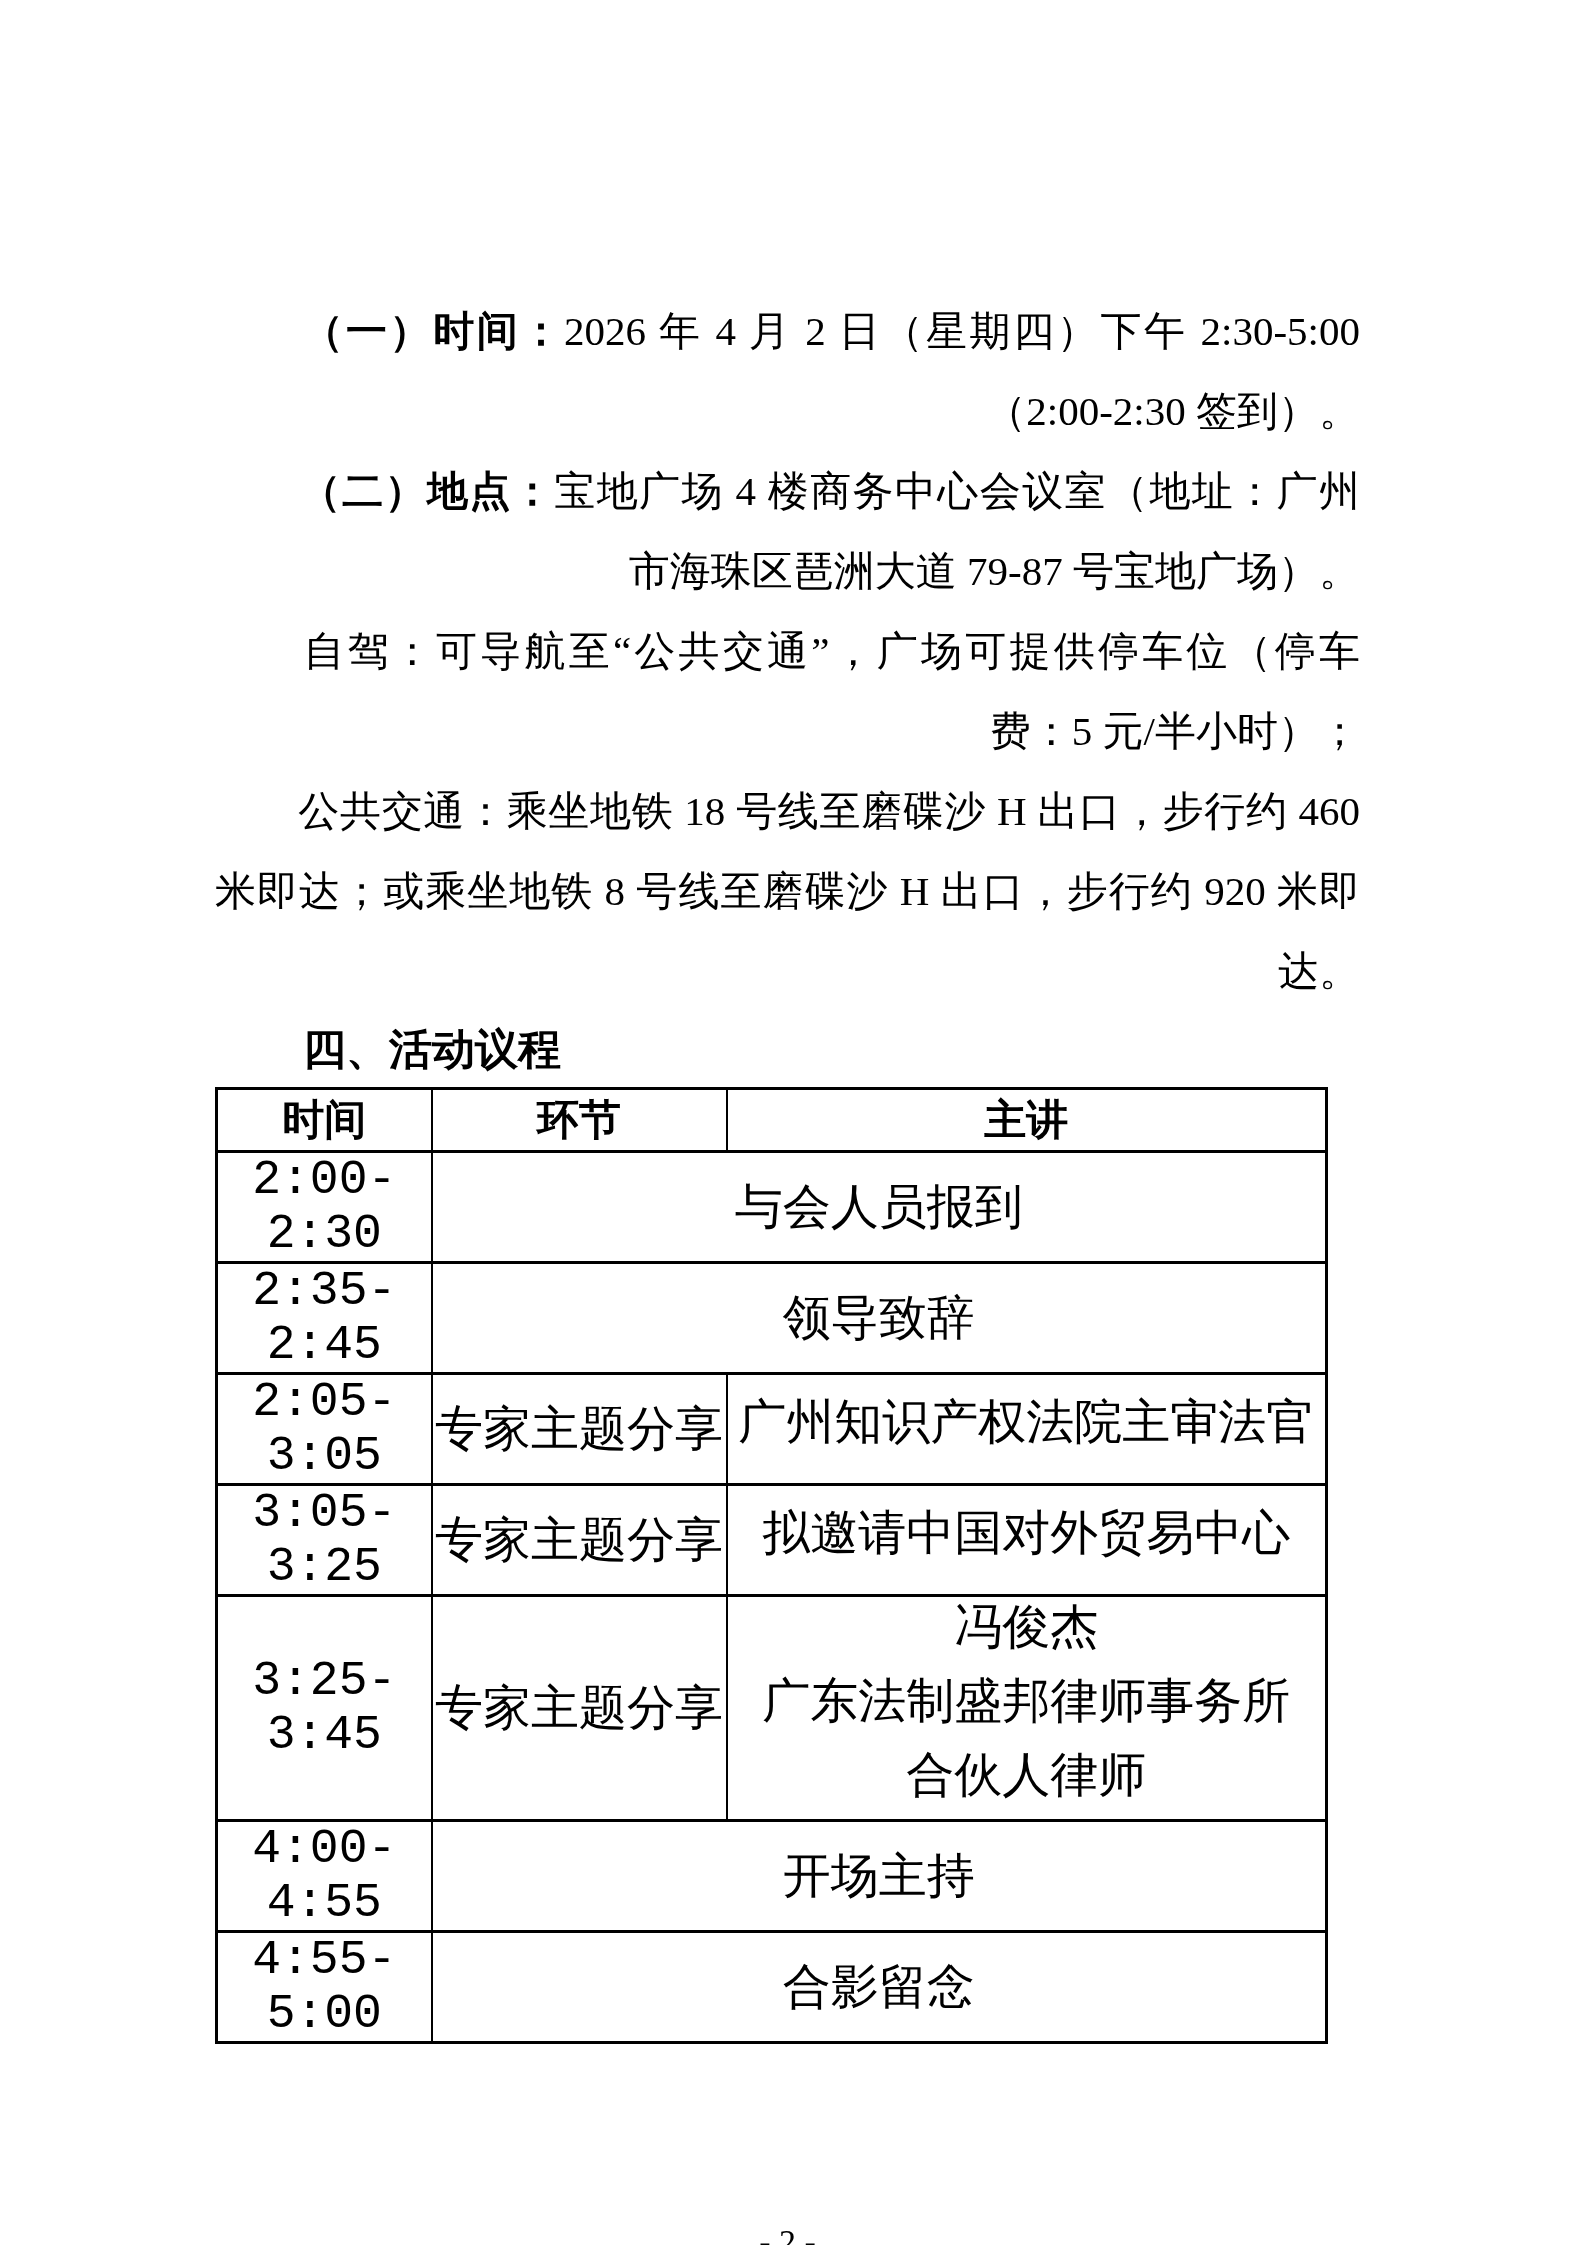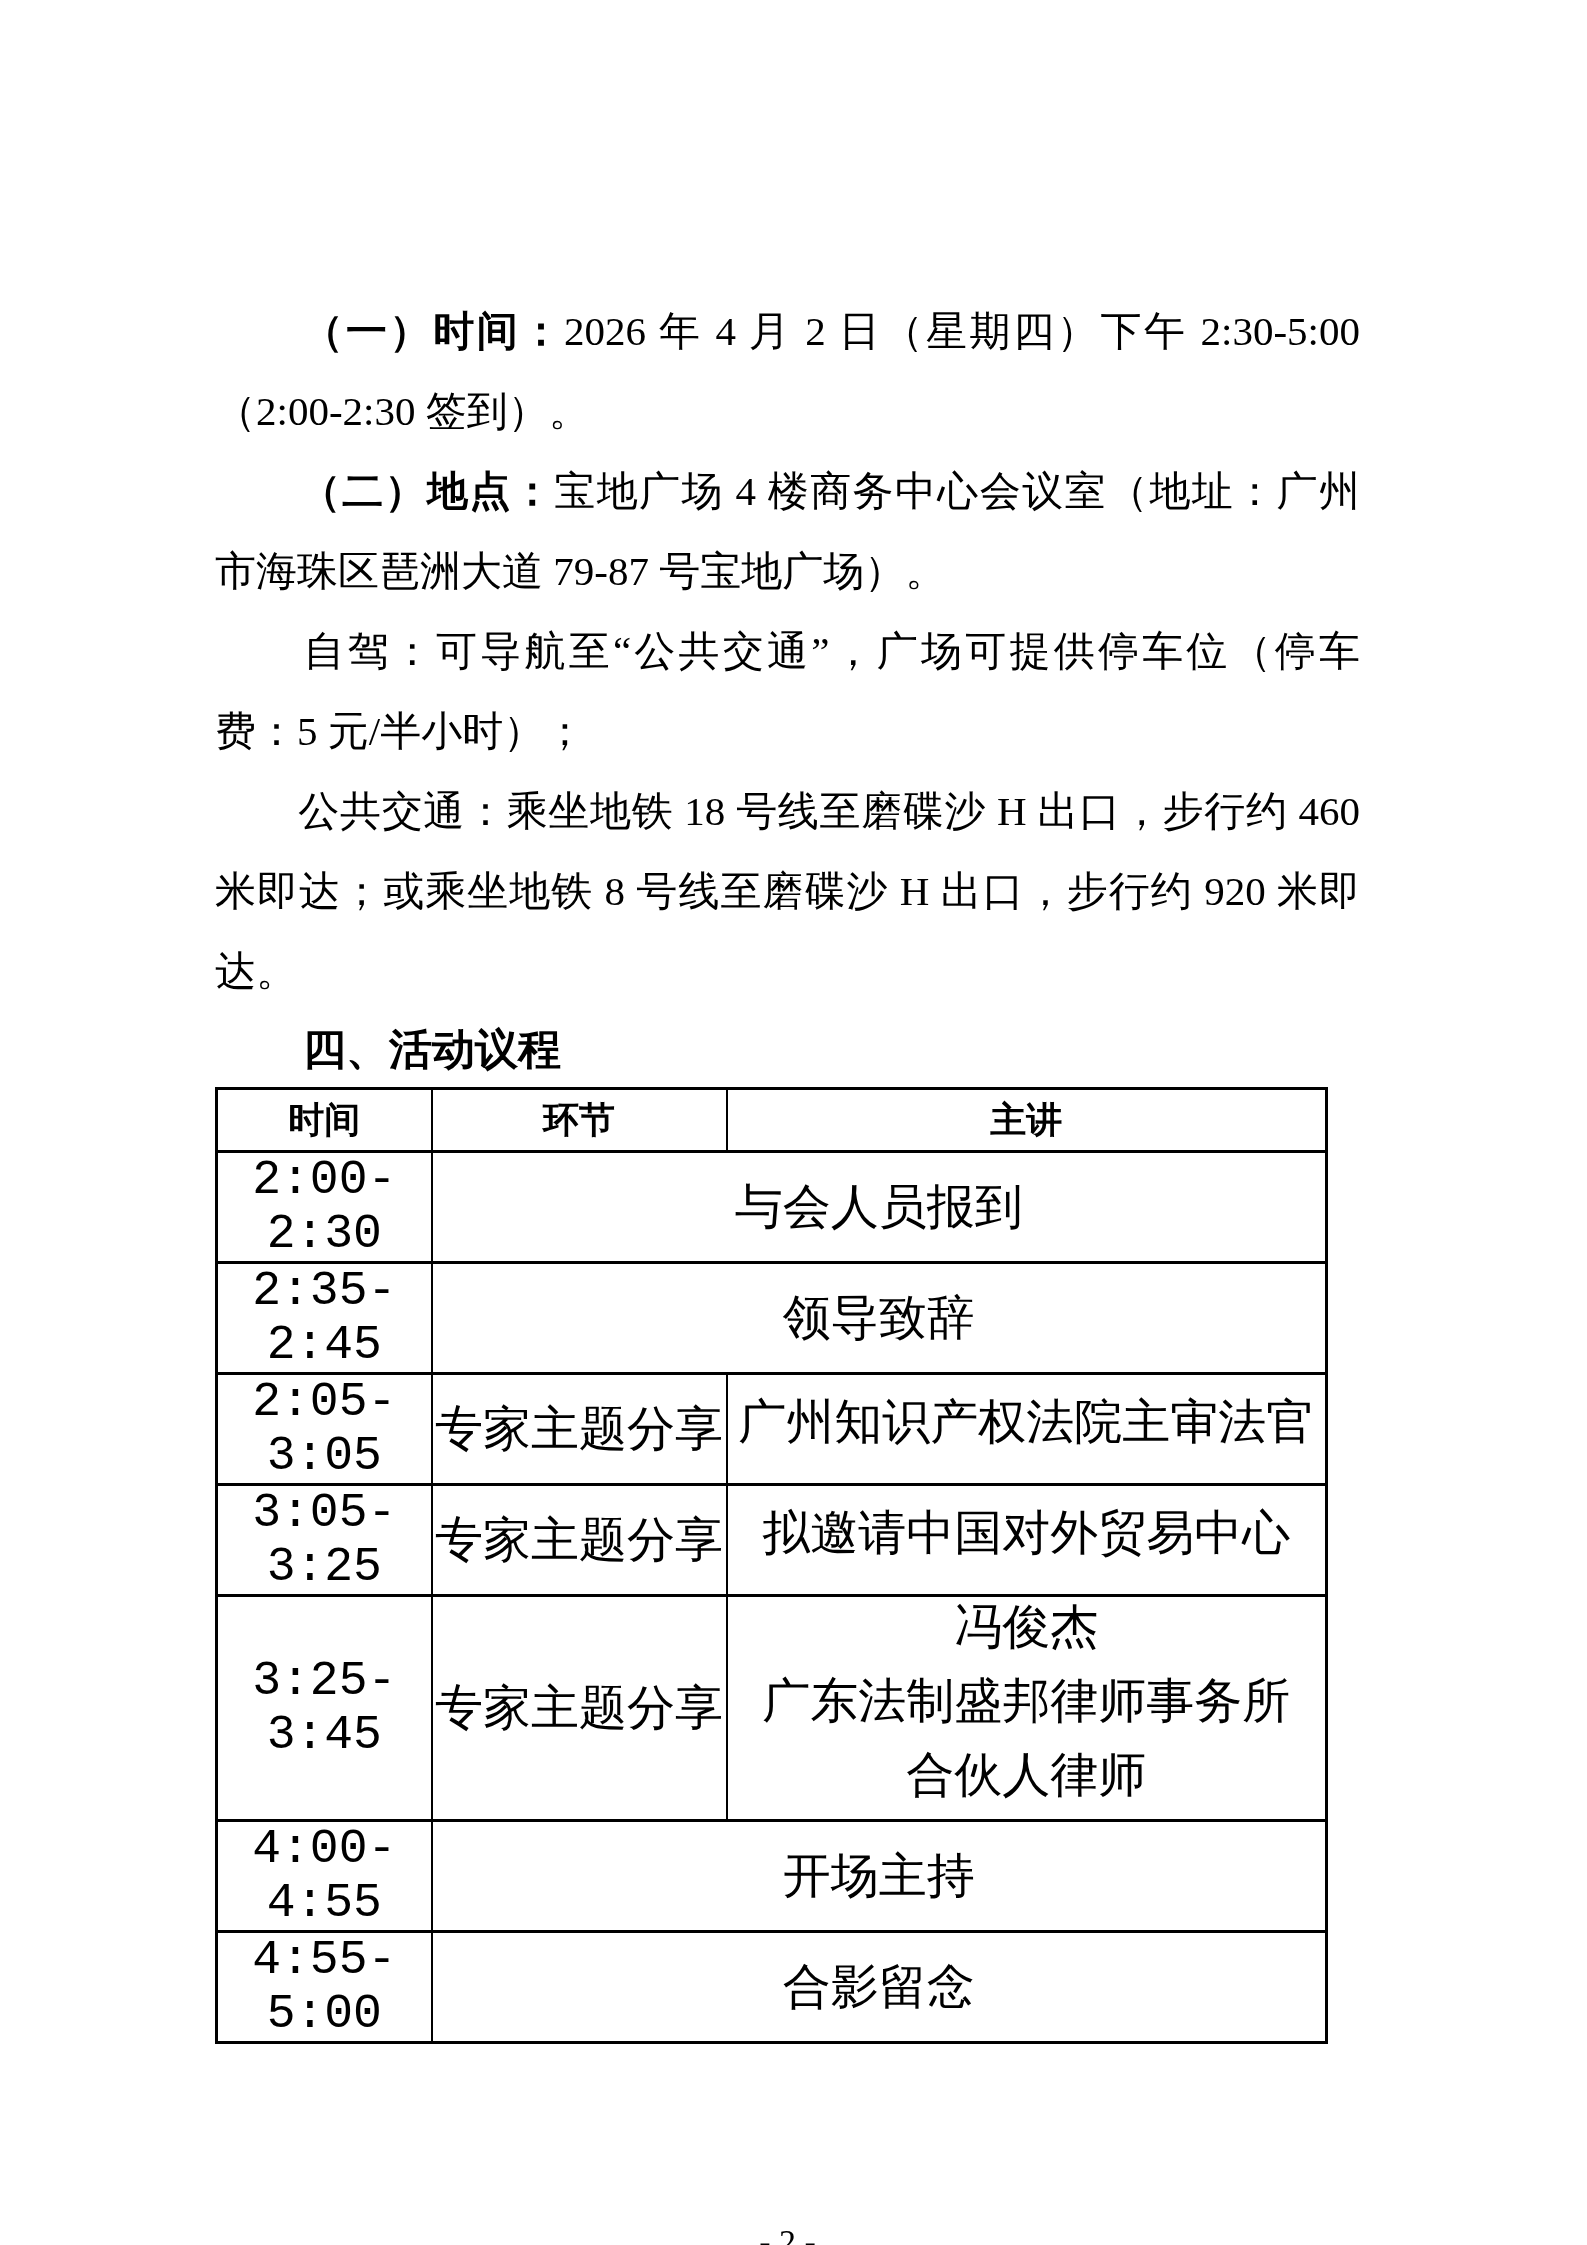--- a/index.html
+++ b/index.html
@@ -19,20 +19,21 @@
   }
   .content {
     padding: 287px 227px 0 215px;
   }
   .para { margin: 0; }
   .line {
     height: 80px;
     line-height: 80px;
     font-size: 41px;
     white-space: pre-wrap;
+    text-align: right;
   }
   .line.justify {
     text-align: justify;
     text-align-last: justify;
   }
   .seg.bold { font-weight: bold; }
   .agenda-heading {
     height: 76px;
     line-height: 76px;
     padding-left: 88px;
@@ -52,21 +53,21 @@
     border-bottom-width: 3px;
     text-align: center;
     vertical-align: middle;
     padding: 0;
     overflow: hidden;
   }
   table.agenda th {
     height: 60px;
     font-family: Liberation Sans, sans-serif;
     font-weight: bold;
-    font-size: 36px;
+    font-size: 42px;
   }
   table.agenda td {
     height: 65px;
     font-size: 48px;
     font-weight: normal;
     font-family: Liberation Mono, monospace;
   }
   .speaker-line {
     height: 74px;
     line-height: 66px;

